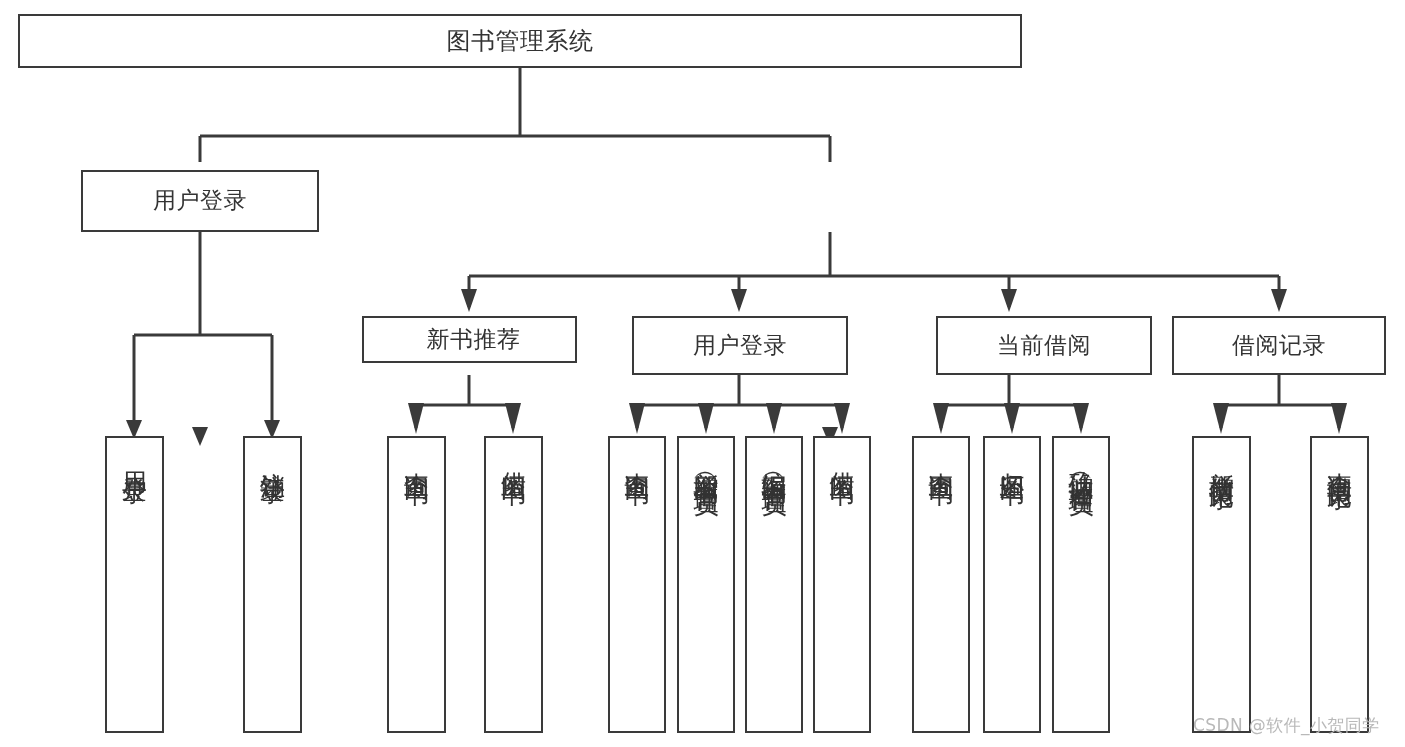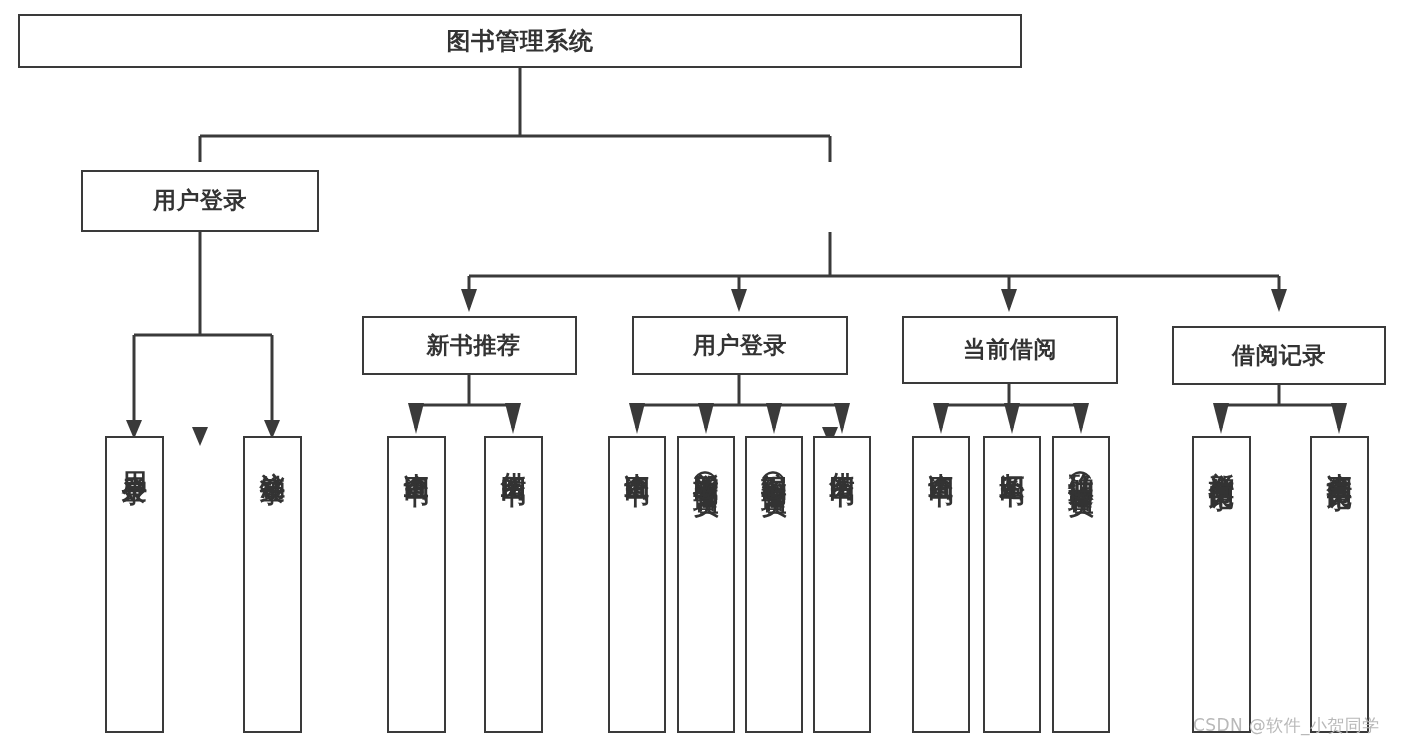--- a/index.html
+++ b/index.html
@@ -27,21 +27,20 @@
   }
   .node {
     position: absolute;
     box-sizing: border-box;
     background: #ffffff;
     border: 2.5px solid #3a3a3a;
     display: flex;
     align-items: center;
     justify-content: center;
     color: #333333;
-    font-weight: bold;
   }
   .node .label {
     display: block;
     text-align: center;
     line-height: 1.12;
     letter-spacing: 0.5px;
   }
   .node.horiz .label {
     writing-mode: horizontal-tb;
     font-size: 23px;
@@ -147,30 +146,30 @@
   </svg>
 
   <div class="node horiz root" style="left:18px; top:14px; width:1004px; height:54px;">
     <span class="label">图书管理系统</span>
   </div>
 
   <div class="node horiz" style="left:81px; top:170px; width:238px; height:62px;">
     <span class="label">用户登录</span>
   </div>
 
-  <div class="node horiz" style="left:362px; top:316px; width:215px; height:59px;padding-left:8px;">
+  <div class="node horiz" style="left:362px; top:316px; width:215px; height:47px;padding-left:8px;">
     <span class="label">新书推荐</span>
   </div>
   <div class="node horiz" style="left:632px; top:316px; width:216px; height:59px;">
     <span class="label">用户登录</span>
   </div>
-  <div class="node horiz" style="left:902px; top:316px; width:216px; height:68px;">
+  <div class="node horiz" style="left:936px; top:316px; width:216px; height:59px;">
     <span class="label">当前借阅</span>
   </div>
-  <div class="node horiz" style="left:1172px; top:326px; width:214px; height:59px;">
+  <div class="node horiz" style="left:1172px; top:316px; width:214px; height:59px;">
     <span class="label">借阅记录</span>
   </div>
 
   <div class="node vert" style="left:105px; top:436px; width:59px; height:297px;">
     <span class="label">用户登录</span>
   </div>
   <div class="node vert" style="left:243px; top:436px; width:59px; height:297px;">
     <span class="label">注销登录</span>
   </div>
   <div class="node vert" style="left:387px; top:436px; width:59px; height:297px;">

